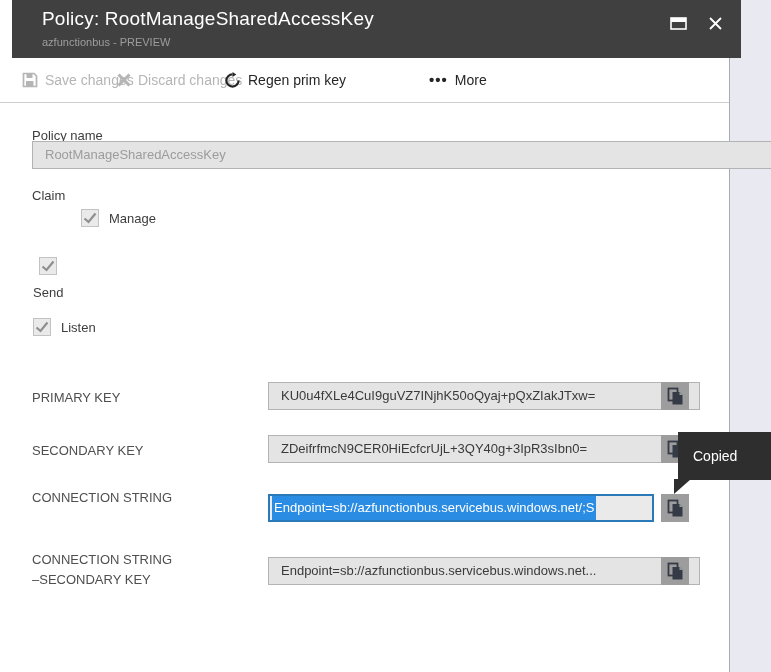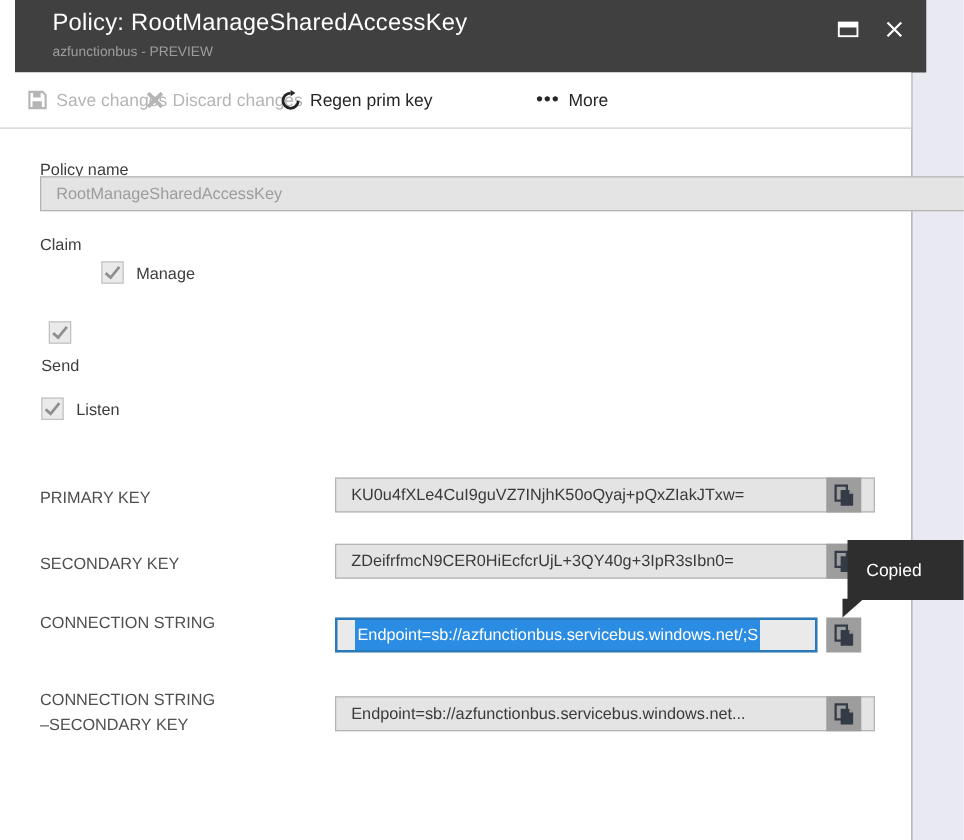--- a/index.html
+++ b/index.html
@@ -48,21 +48,21 @@
 
   
   .field-row { position:absolute; left:0; width:729px; }
   .copy-btn { position:absolute; left:661px; width:28px; height:28px; background:#9d9d9d;
     border:none; display:flex; align-items:center; justify-content:center; cursor:pointer; }
 
   
   .sel-input { position:absolute; left:268px; width:386px; height:28px;
     background:#eaeaea; border:2px solid #2a7ab9; display:flex; align-items:center; overflow:hidden; }
   .sel-text { background:#2b8ce3; color:#ffffff; font-size:13px; line-height:24px;
-    padding:0 1px 0 2px; margin-left:14px; white-space:nowrap; }
+    padding:0 1px 0 2px; margin-left:2px; white-space:nowrap; }
 
   
   .tooltip { left:678px; top:432px; width:93px; height:48px; background:#2e2e2e;
     color:#ffffff; font-size:14px; line-height:48px; padding-left:15px; z-index:30; }
   .tooltip-tail { left:674px; top:479px; width:0; height:0;
     border-top:15px solid #2e2e2e; border-right:17px solid transparent; z-index:30; }
 
   svg { display:block; }
 </style>
 </head>

